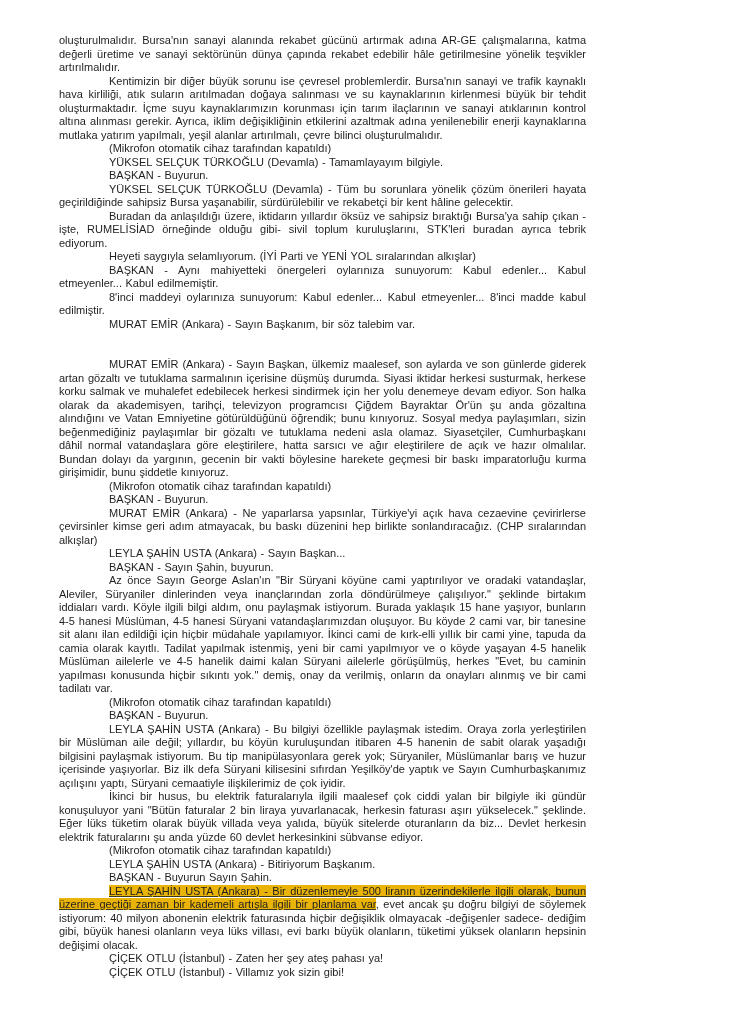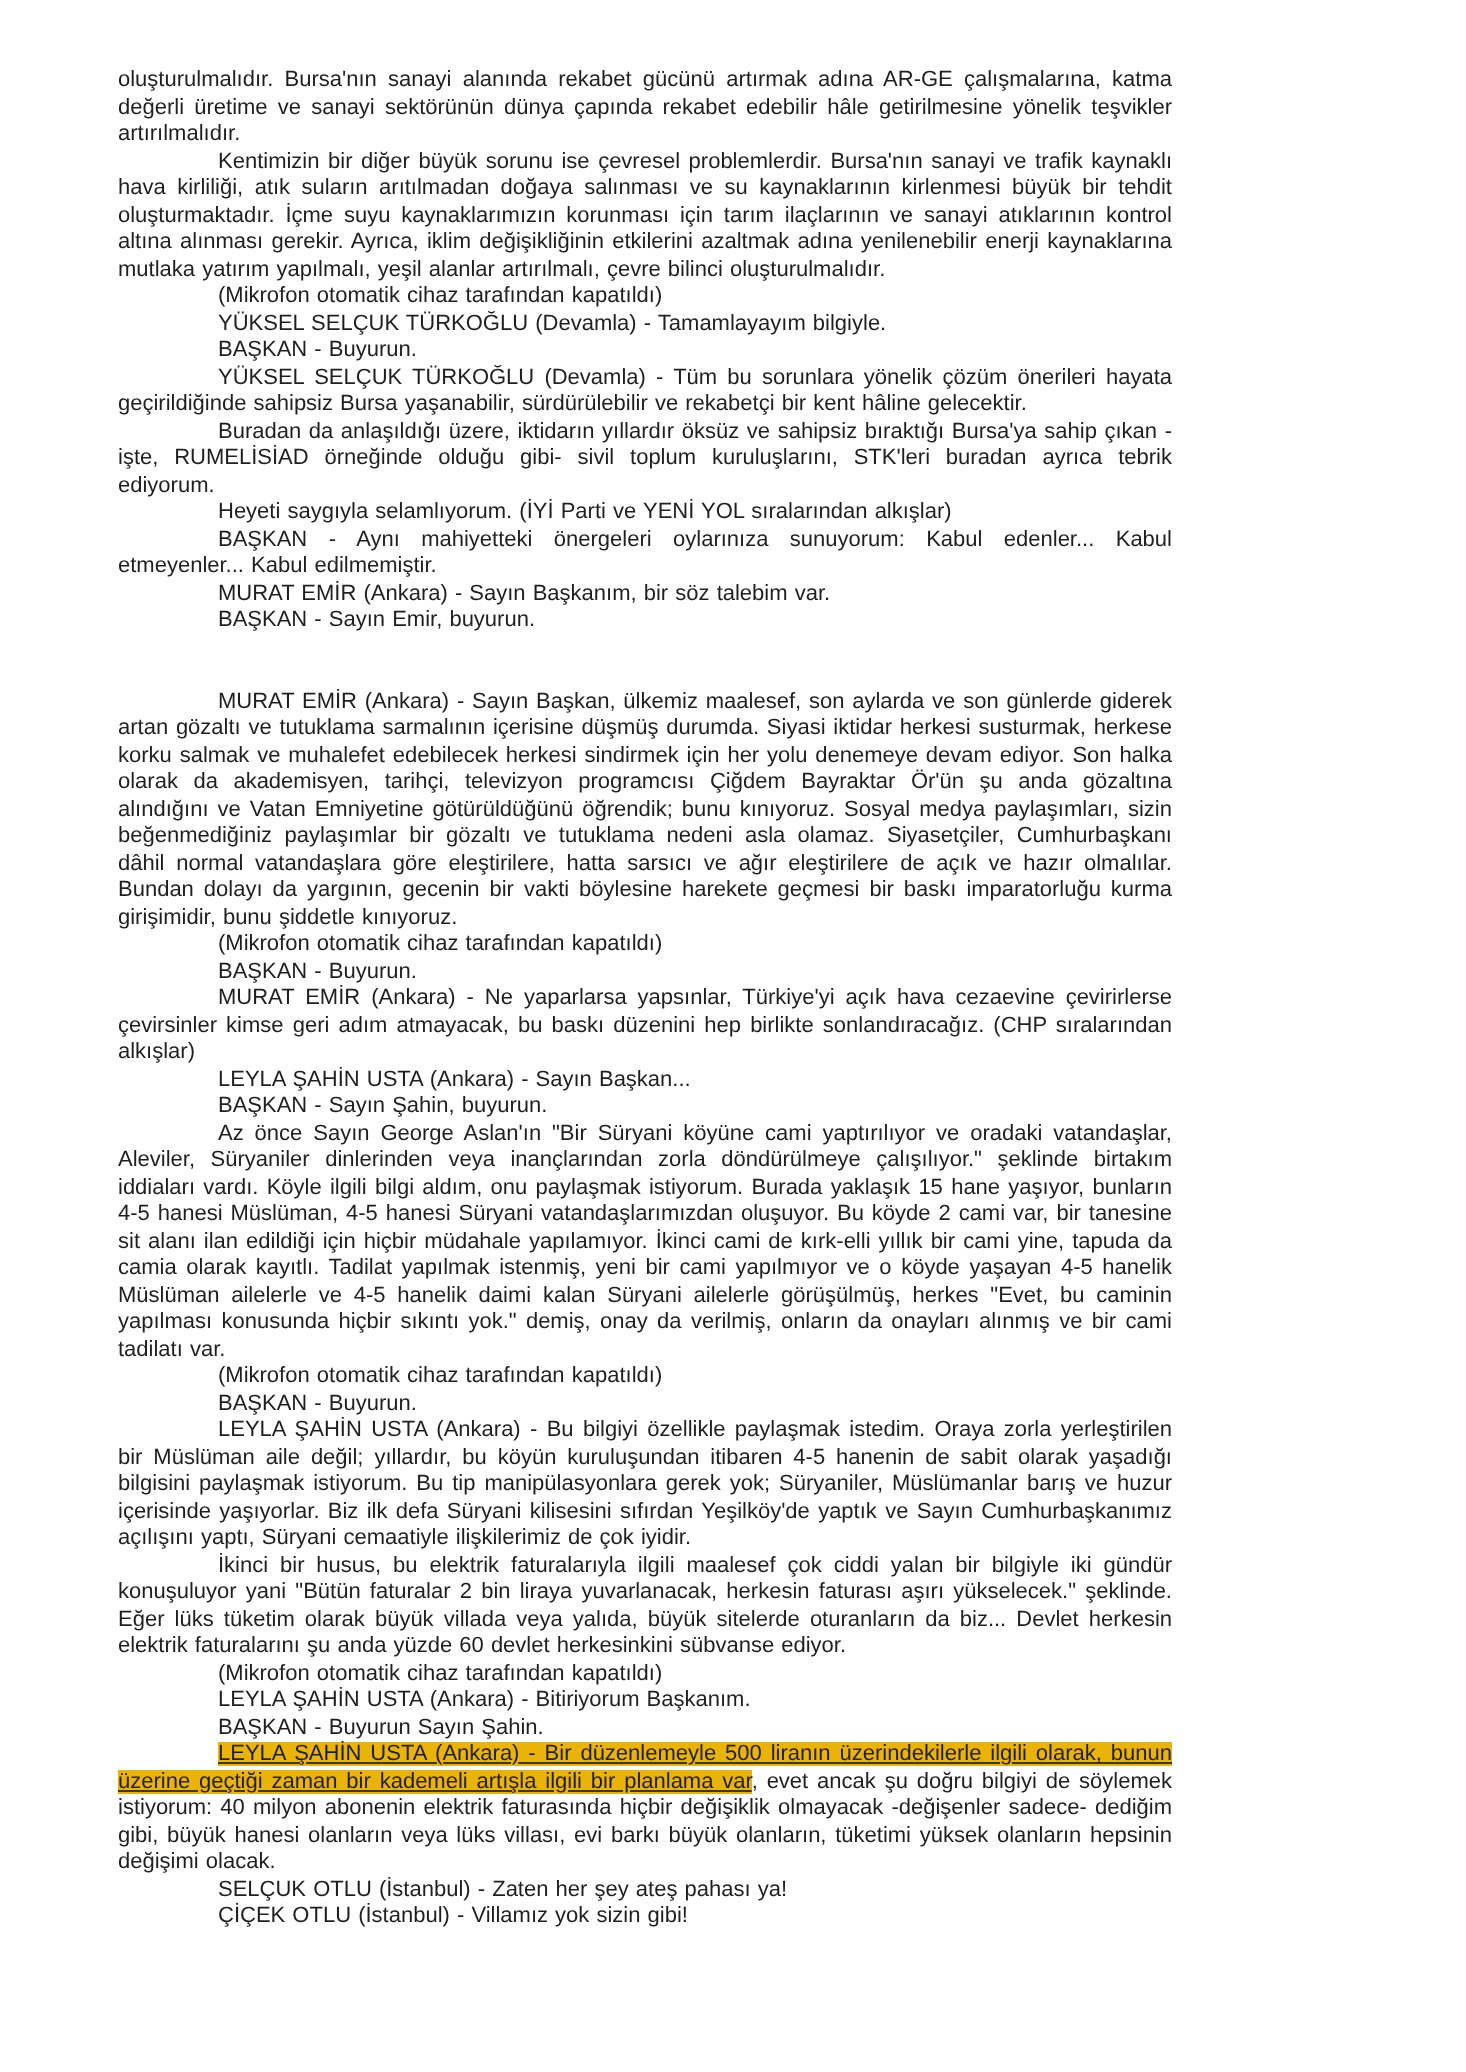--- a/index.html
+++ b/index.html
@@ -44,33 +44,33 @@
   <div>
       <p class="para"><span>oluşturulmalıdır. Bursa'nın sanayi alanında rekabet gücünü artırmak adına AR-GE çalışmalarına, katma değerli üretime ve sanayi sektörünün dünya çapında rekabet edebilir hâle getirilmesine yönelik teşvikler artırılmalıdır.</span></p>
       <p class="para indent"><span>Kentimizin bir diğer büyük sorunu ise çevresel problemlerdir. Bursa'nın sanayi ve trafik kaynaklı hava kirliliği, atık suların arıtılmadan doğaya salınması ve su kaynaklarının kirlenmesi büyük bir tehdit oluşturmaktadır. İçme suyu kaynaklarımızın korunması için tarım ilaçlarının ve sanayi atıklarının kontrol altına alınması gerekir. Ayrıca, iklim değişikliğinin etkilerini azaltmak adına yenilenebilir enerji kaynaklarına mutlaka yatırım yapılmalı, yeşil alanlar artırılmalı, çevre bilinci oluşturulmalıdır.</span></p>
       <p class="para indent"><span>(Mikrofon otomatik cihaz tarafından kapatıldı)</span></p>
       <p class="para indent"><span>YÜKSEL SELÇUK TÜRKOĞLU (Devamla) - Tamamlayayım bilgiyle.</span></p>
       <p class="para indent"><span>BAŞKAN - Buyurun.</span></p>
       <p class="para indent"><span>YÜKSEL SELÇUK TÜRKOĞLU (Devamla) - Tüm bu sorunlara yönelik çözüm önerileri hayata geçirildiğinde sahipsiz Bursa yaşanabilir, sürdürülebilir ve rekabetçi bir kent hâline gelecektir.</span></p>
       <p class="para indent"><span>Buradan da anlaşıldığı üzere, iktidarın yıllardır öksüz ve sahipsiz bıraktığı Bursa'ya sahip çıkan -işte, RUMELİSİAD örneğinde olduğu gibi- sivil toplum kuruluşlarını, STK'leri buradan ayrıca tebrik ediyorum.</span></p>
       <p class="para indent"><span>Heyeti saygıyla selamlıyorum. (İYİ Parti ve YENİ YOL sıralarından alkışlar)</span></p>
       <p class="para indent"><span>BAŞKAN - Aynı mahiyetteki önergeleri oylarınıza sunuyorum: Kabul edenler... Kabul etmeyenler... Kabul edilmemiştir.</span></p>
+      <p class="para indent"><span>8'inci maddeyi oylarınıza sunuyorum: Kabul edenler... Kabul etmeyenler... 8'inci madde kabul edilmiştir.</span></p>
       <p class="para indent"><span>MURAT EMİR (Ankara) - Sayın Başkanım, bir söz talebim var.</span></p>
-      <p class="para indent"><span>BAŞKAN - Sayın Emir, buyurun.</span></p>
       <p class="para indent gap-lg"><span>MURAT EMİR (Ankara) - Sayın Başkan, ülkemiz maalesef, son aylarda ve son günlerde giderek artan gözaltı ve tutuklama sarmalının içerisine düşmüş durumda. Siyasi iktidar herkesi susturmak, herkese korku salmak ve muhalefet edebilecek herkesi sindirmek için her yolu denemeye devam ediyor. Son halka olarak da akademisyen, tarihçi, televizyon programcısı Çiğdem Bayraktar Ör'ün şu anda gözaltına alındığını ve Vatan Emniyetine götürüldüğünü öğrendik; bunu kınıyoruz. Sosyal medya paylaşımları, sizin beğenmediğiniz paylaşımlar bir gözaltı ve tutuklama nedeni asla olamaz. Siyasetçiler, Cumhurbaşkanı dâhil normal vatandaşlara göre eleştirilere, hatta sarsıcı ve ağır eleştirilere de açık ve hazır olmalılar. Bundan dolayı da yargının, gecenin bir vakti böylesine harekete geçmesi bir baskı imparatorluğu kurma girişimidir, bunu şiddetle kınıyoruz.</span></p>
       <p class="para indent"><span>(Mikrofon otomatik cihaz tarafından kapatıldı)</span></p>
       <p class="para indent"><span>BAŞKAN - Buyurun.</span></p>
       <p class="para indent"><span>MURAT EMİR (Ankara) - Ne yaparlarsa yapsınlar, Türkiye'yi açık hava cezaevine çevirirlerse çevirsinler kimse geri adım atmayacak, bu baskı düzenini hep birlikte sonlandıracağız. (CHP sıralarından alkışlar)</span></p>
       <p class="para indent"><span>LEYLA ŞAHİN USTA (Ankara) - Sayın Başkan...</span></p>
       <p class="para indent"><span>BAŞKAN - Sayın Şahin, buyurun.</span></p>
       <p class="para indent"><span>Az önce Sayın George Aslan'ın "Bir Süryani köyüne cami yaptırılıyor ve oradaki vatandaşlar, Aleviler, Süryaniler dinlerinden veya inançlarından zorla döndürülmeye çalışılıyor." şeklinde birtakım iddiaları vardı. Köyle ilgili bilgi aldım, onu paylaşmak istiyorum. Burada yaklaşık 15 hane yaşıyor, bunların 4-5 hanesi Müslüman, 4-5 hanesi Süryani vatandaşlarımızdan oluşuyor. Bu köyde 2 cami var, bir tanesine sit alanı ilan edildiği için hiçbir müdahale yapılamıyor. İkinci cami de kırk-elli yıllık bir cami yine, tapuda da camia olarak kayıtlı. Tadilat yapılmak istenmiş, yeni bir cami yapılmıyor ve o köyde yaşayan 4-5 hanelik Müslüman ailelerle ve 4-5 hanelik daimi kalan Süryani ailelerle görüşülmüş, herkes "Evet, bu caminin yapılması konusunda hiçbir sıkıntı yok." demiş, onay da verilmiş, onların da onayları alınmış ve bir cami tadilatı var.</span></p>
       <p class="para indent"><span>(Mikrofon otomatik cihaz tarafından kapatıldı)</span></p>
       <p class="para indent"><span>BAŞKAN - Buyurun.</span></p>
       <p class="para indent"><span>LEYLA ŞAHİN USTA (Ankara) - Bu bilgiyi özellikle paylaşmak istedim. Oraya zorla yerleştirilen bir Müslüman aile değil; yıllardır, bu köyün kuruluşundan itibaren 4-5 hanenin de sabit olarak yaşadığı bilgisini paylaşmak istiyorum. Bu tip manipülasyonlara gerek yok; Süryaniler, Müslümanlar barış ve huzur içerisinde yaşıyorlar. Biz ilk defa Süryani kilisesini sıfırdan Yeşilköy'de yaptık ve Sayın Cumhurbaşkanımız açılışını yaptı, Süryani cemaatiyle ilişkilerimiz de çok iyidir.</span></p>
       <p class="para indent"><span>İkinci bir husus, bu elektrik faturalarıyla ilgili maalesef çok ciddi yalan bir bilgiyle iki gündür konuşuluyor yani "Bütün faturalar 2 bin liraya yuvarlanacak, herkesin faturası aşırı yükselecek." şeklinde. Eğer lüks tüketim olarak büyük villada veya yalıda, büyük sitelerde oturanların da biz... Devlet herkesin elektrik faturalarını şu anda yüzde 60 devlet herkesinkini sübvanse ediyor.</span></p>
       <p class="para indent"><span>(Mikrofon otomatik cihaz tarafından kapatıldı)</span></p>
       <p class="para indent"><span>LEYLA ŞAHİN USTA (Ankara) - Bitiriyorum Başkanım.</span></p>
       <p class="para indent"><span>BAŞKAN - Buyurun Sayın Şahin.</span></p>
       <p class="para indent"><span class="hl">LEYLA ŞAHİN USTA (Ankara) - Bir düzenlemeyle 500 liranın üzerindekilerle ilgili olarak, bunun üzerine geçtiği zaman bir kademeli artışla ilgili bir planlama var</span><span>, evet ancak şu doğru bilgiyi de söylemek istiyorum: 40 milyon abonenin elektrik faturasında hiçbir değişiklik olmayacak -değişenler sadece- dediğim gibi, büyük hanesi olanların veya lüks villası, evi barkı büyük olanların, tüketimi yüksek olanların hepsinin değişimi olacak.</span></p>
-      <p class="para indent"><span>SELÇUK OTLU (İstanbul) - Zaten her şey ateş pahası ya!</span></p>
+      <p class="para indent"><span>ÇİÇEK OTLU (İstanbul) - Zaten her şey ateş pahası ya!</span></p>
       <p class="para indent"><span>ÇİÇEK OTLU (İstanbul) - Villamız yok sizin gibi!</span></p>
     </div>
 </div>
 
 </body></html>

